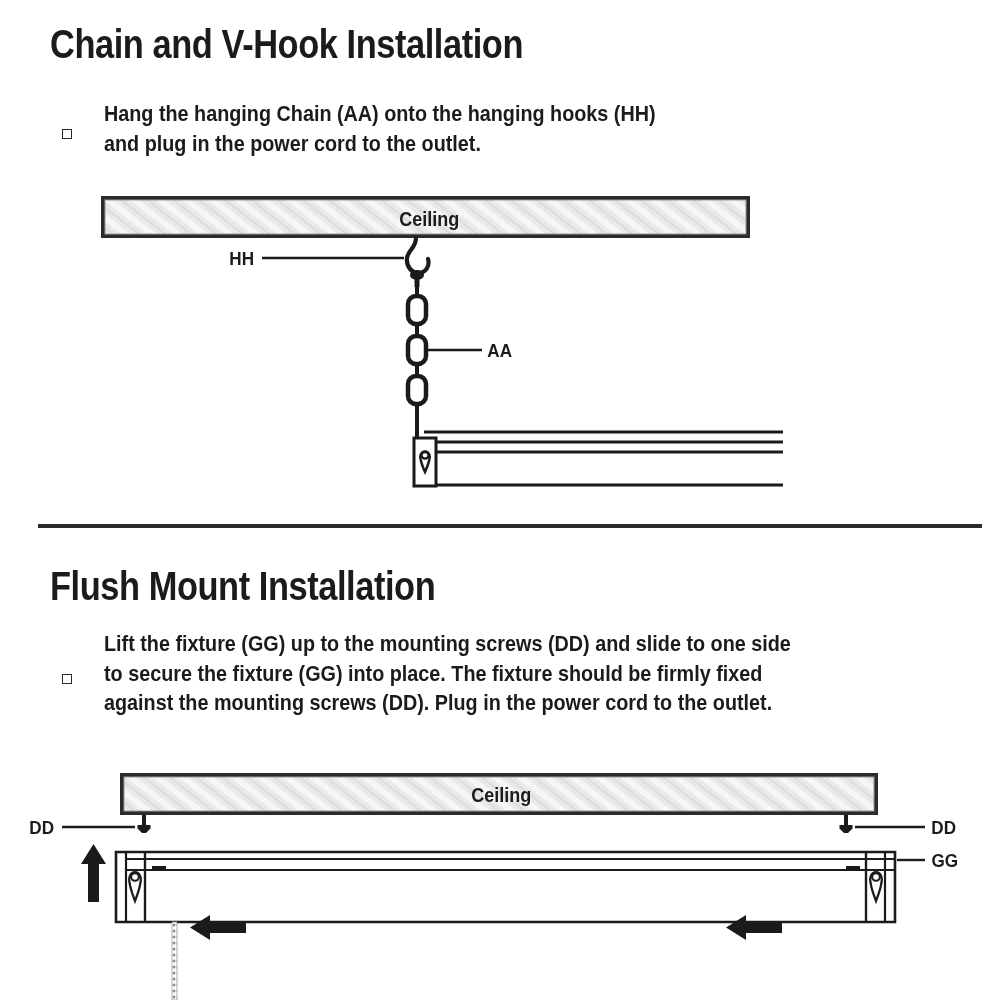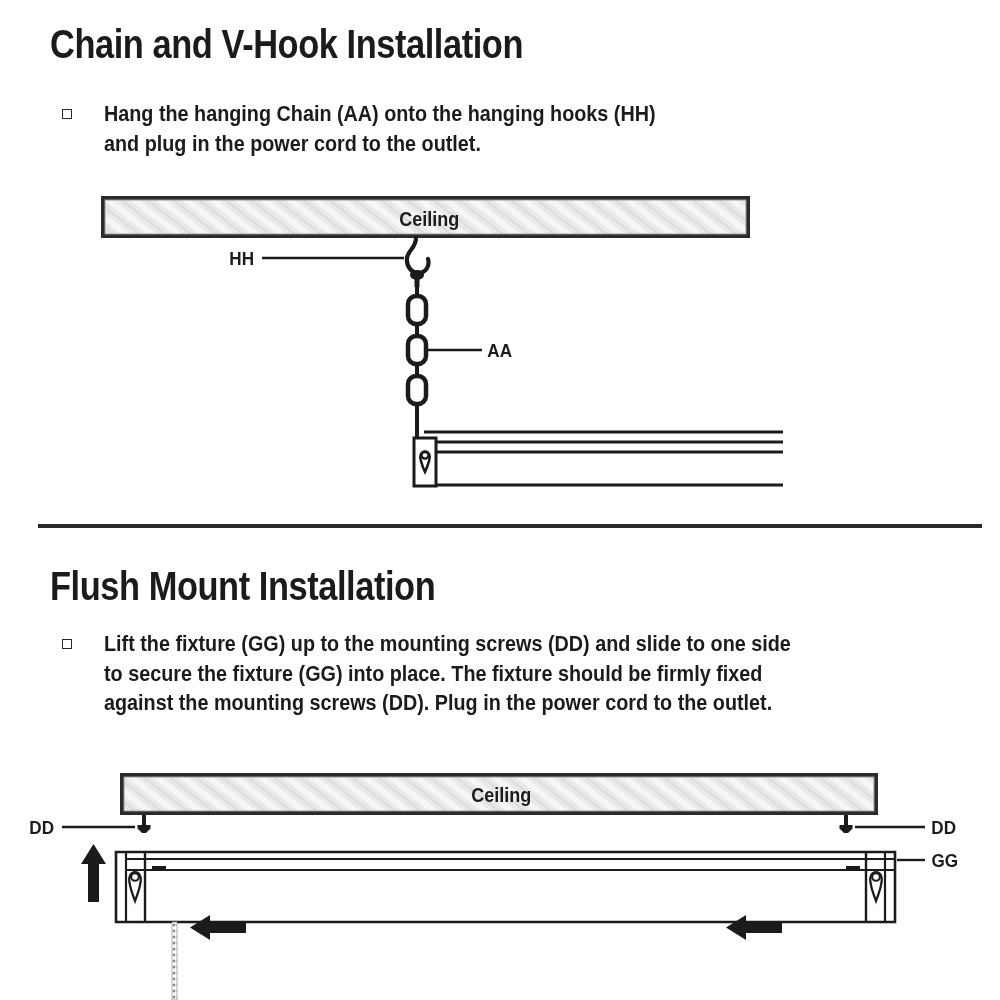--- a/index.html
+++ b/index.html
@@ -33,21 +33,21 @@
     transform-origin: left center;
     white-space: nowrap;
   }
   #title-1 { left: 50px; top: 24px; }
   #title-2 { left: 50px; top: 566px; }
 
   
   .instruction {
     position: absolute;
     display: flex;
-    align-items: flex-start;
+    align-items: center;
   }
   .bullet {
     width: 10px;
     height: 10px;
     border: 1.6px solid #2a2a2a;
     box-sizing: border-box;
     flex: 0 0 auto;
     margin-top: 9px;
   }
   .instr-text {

